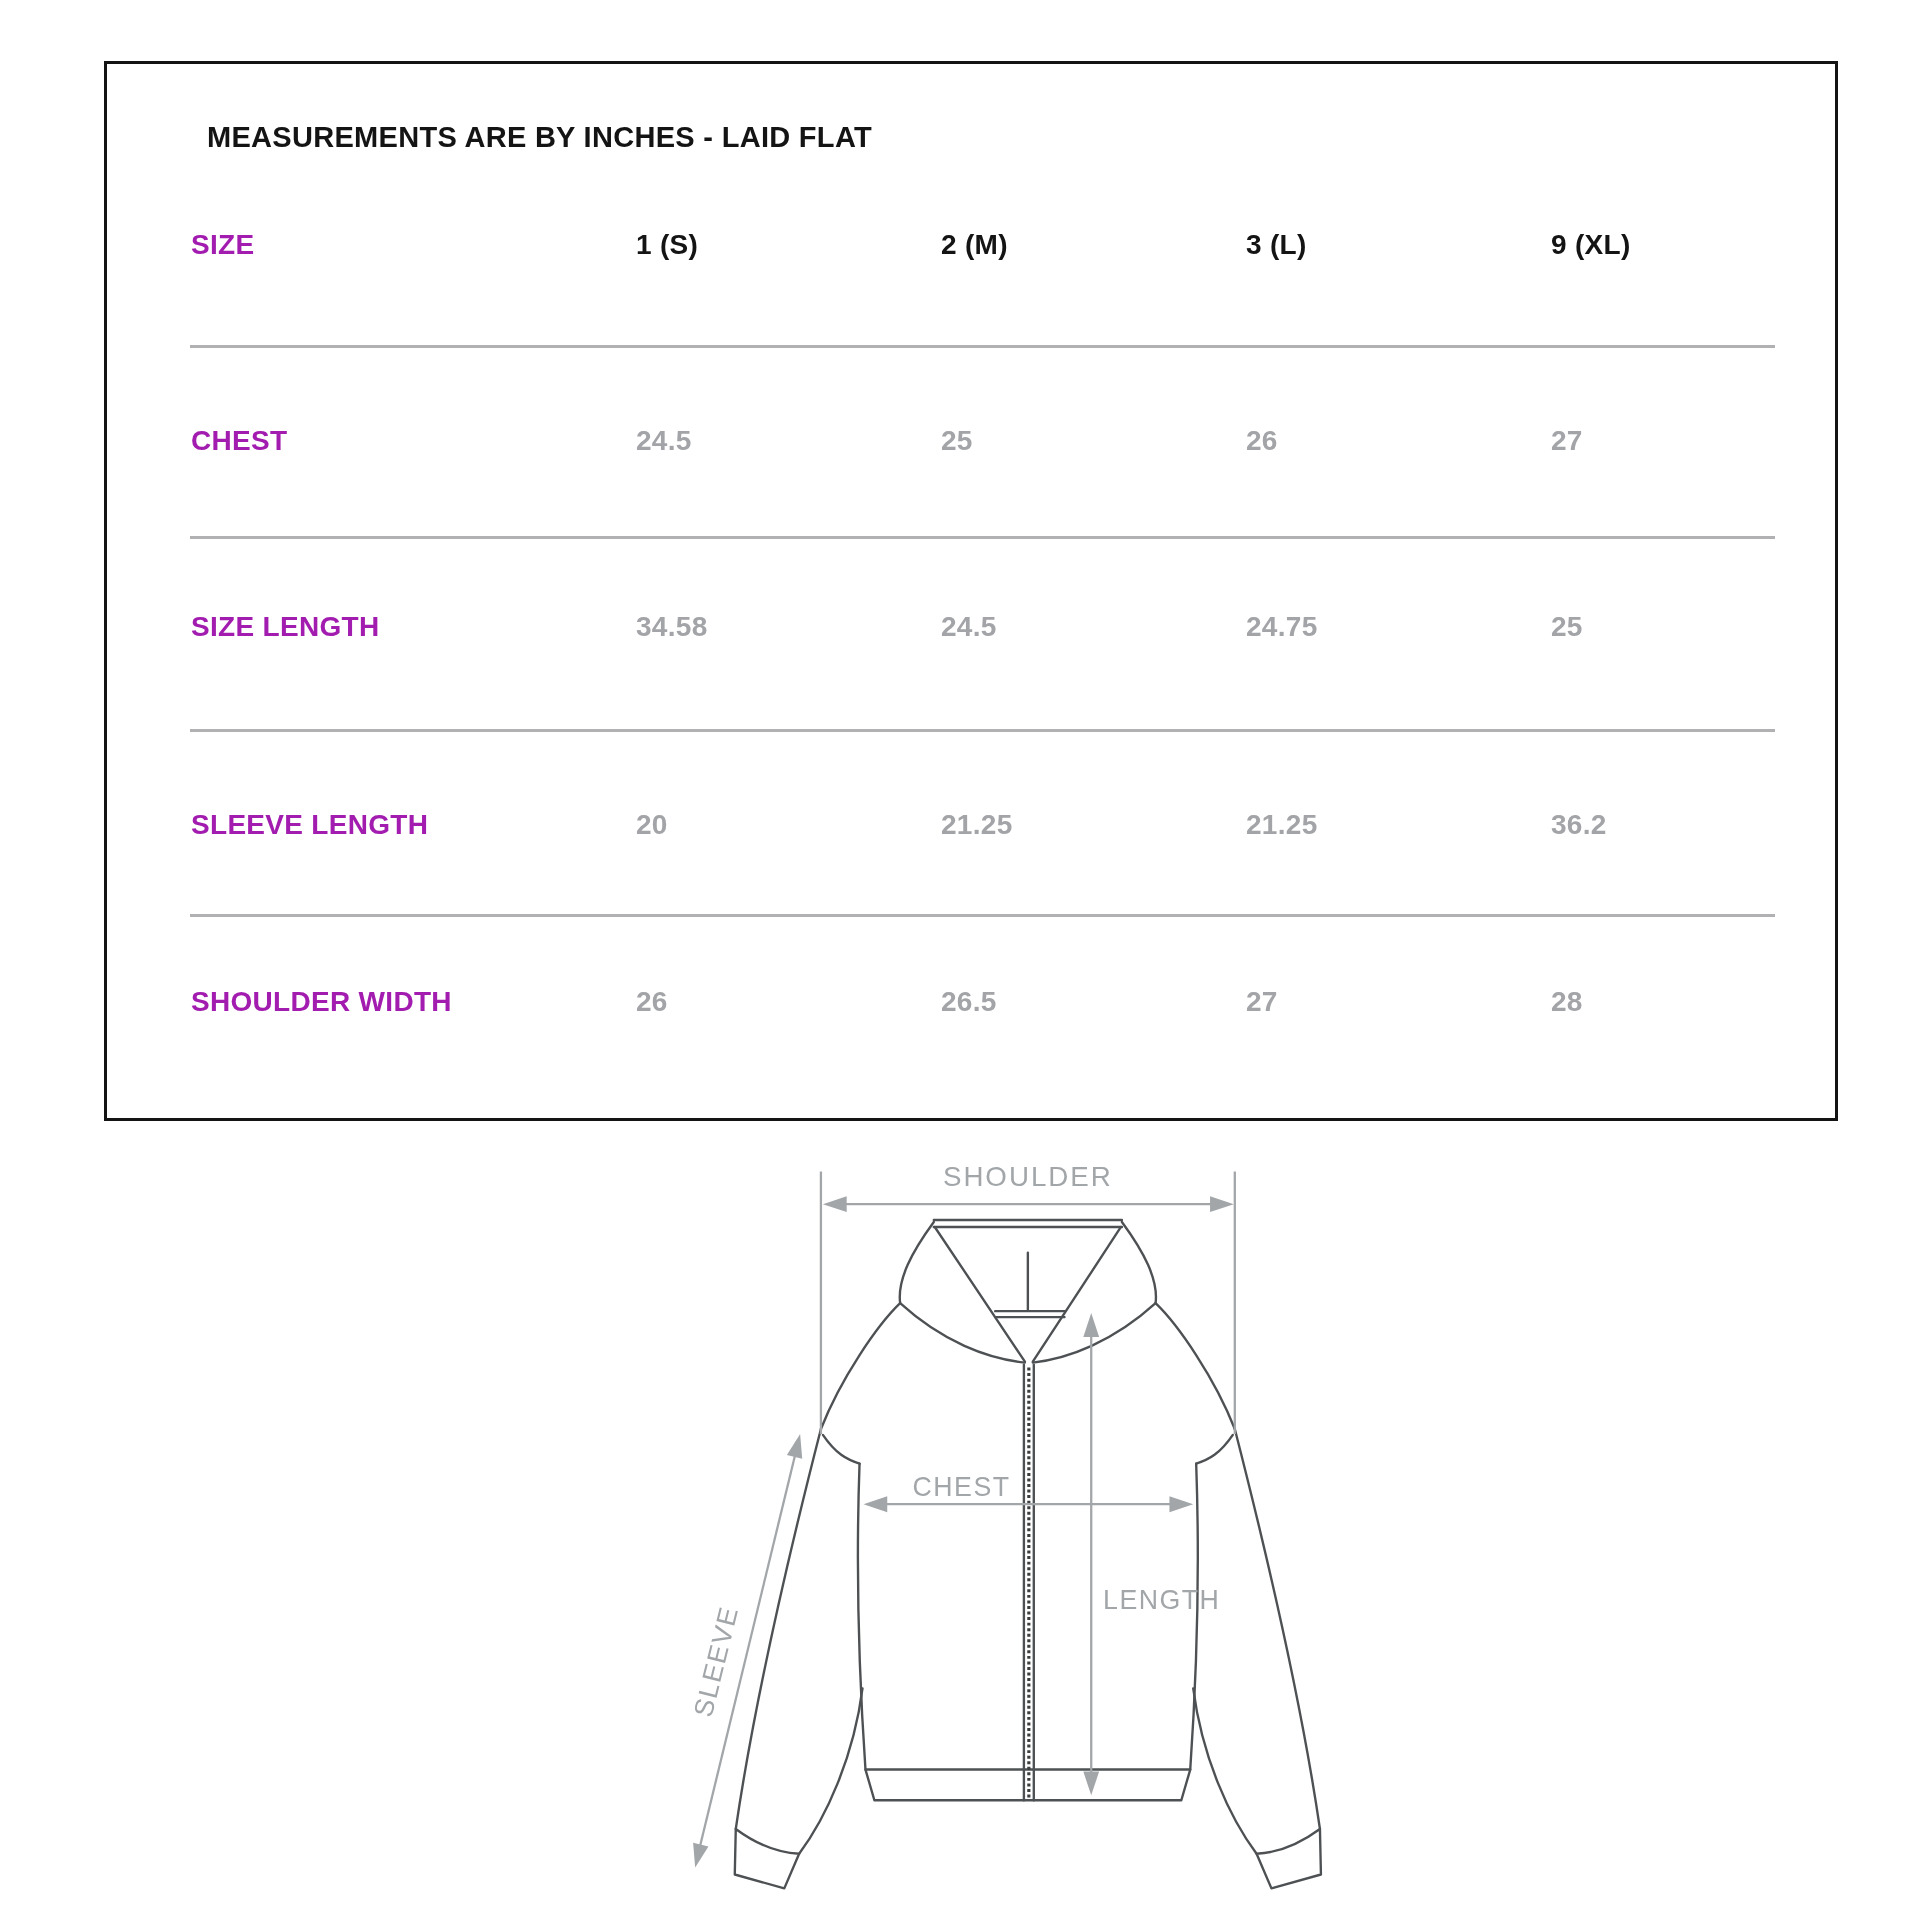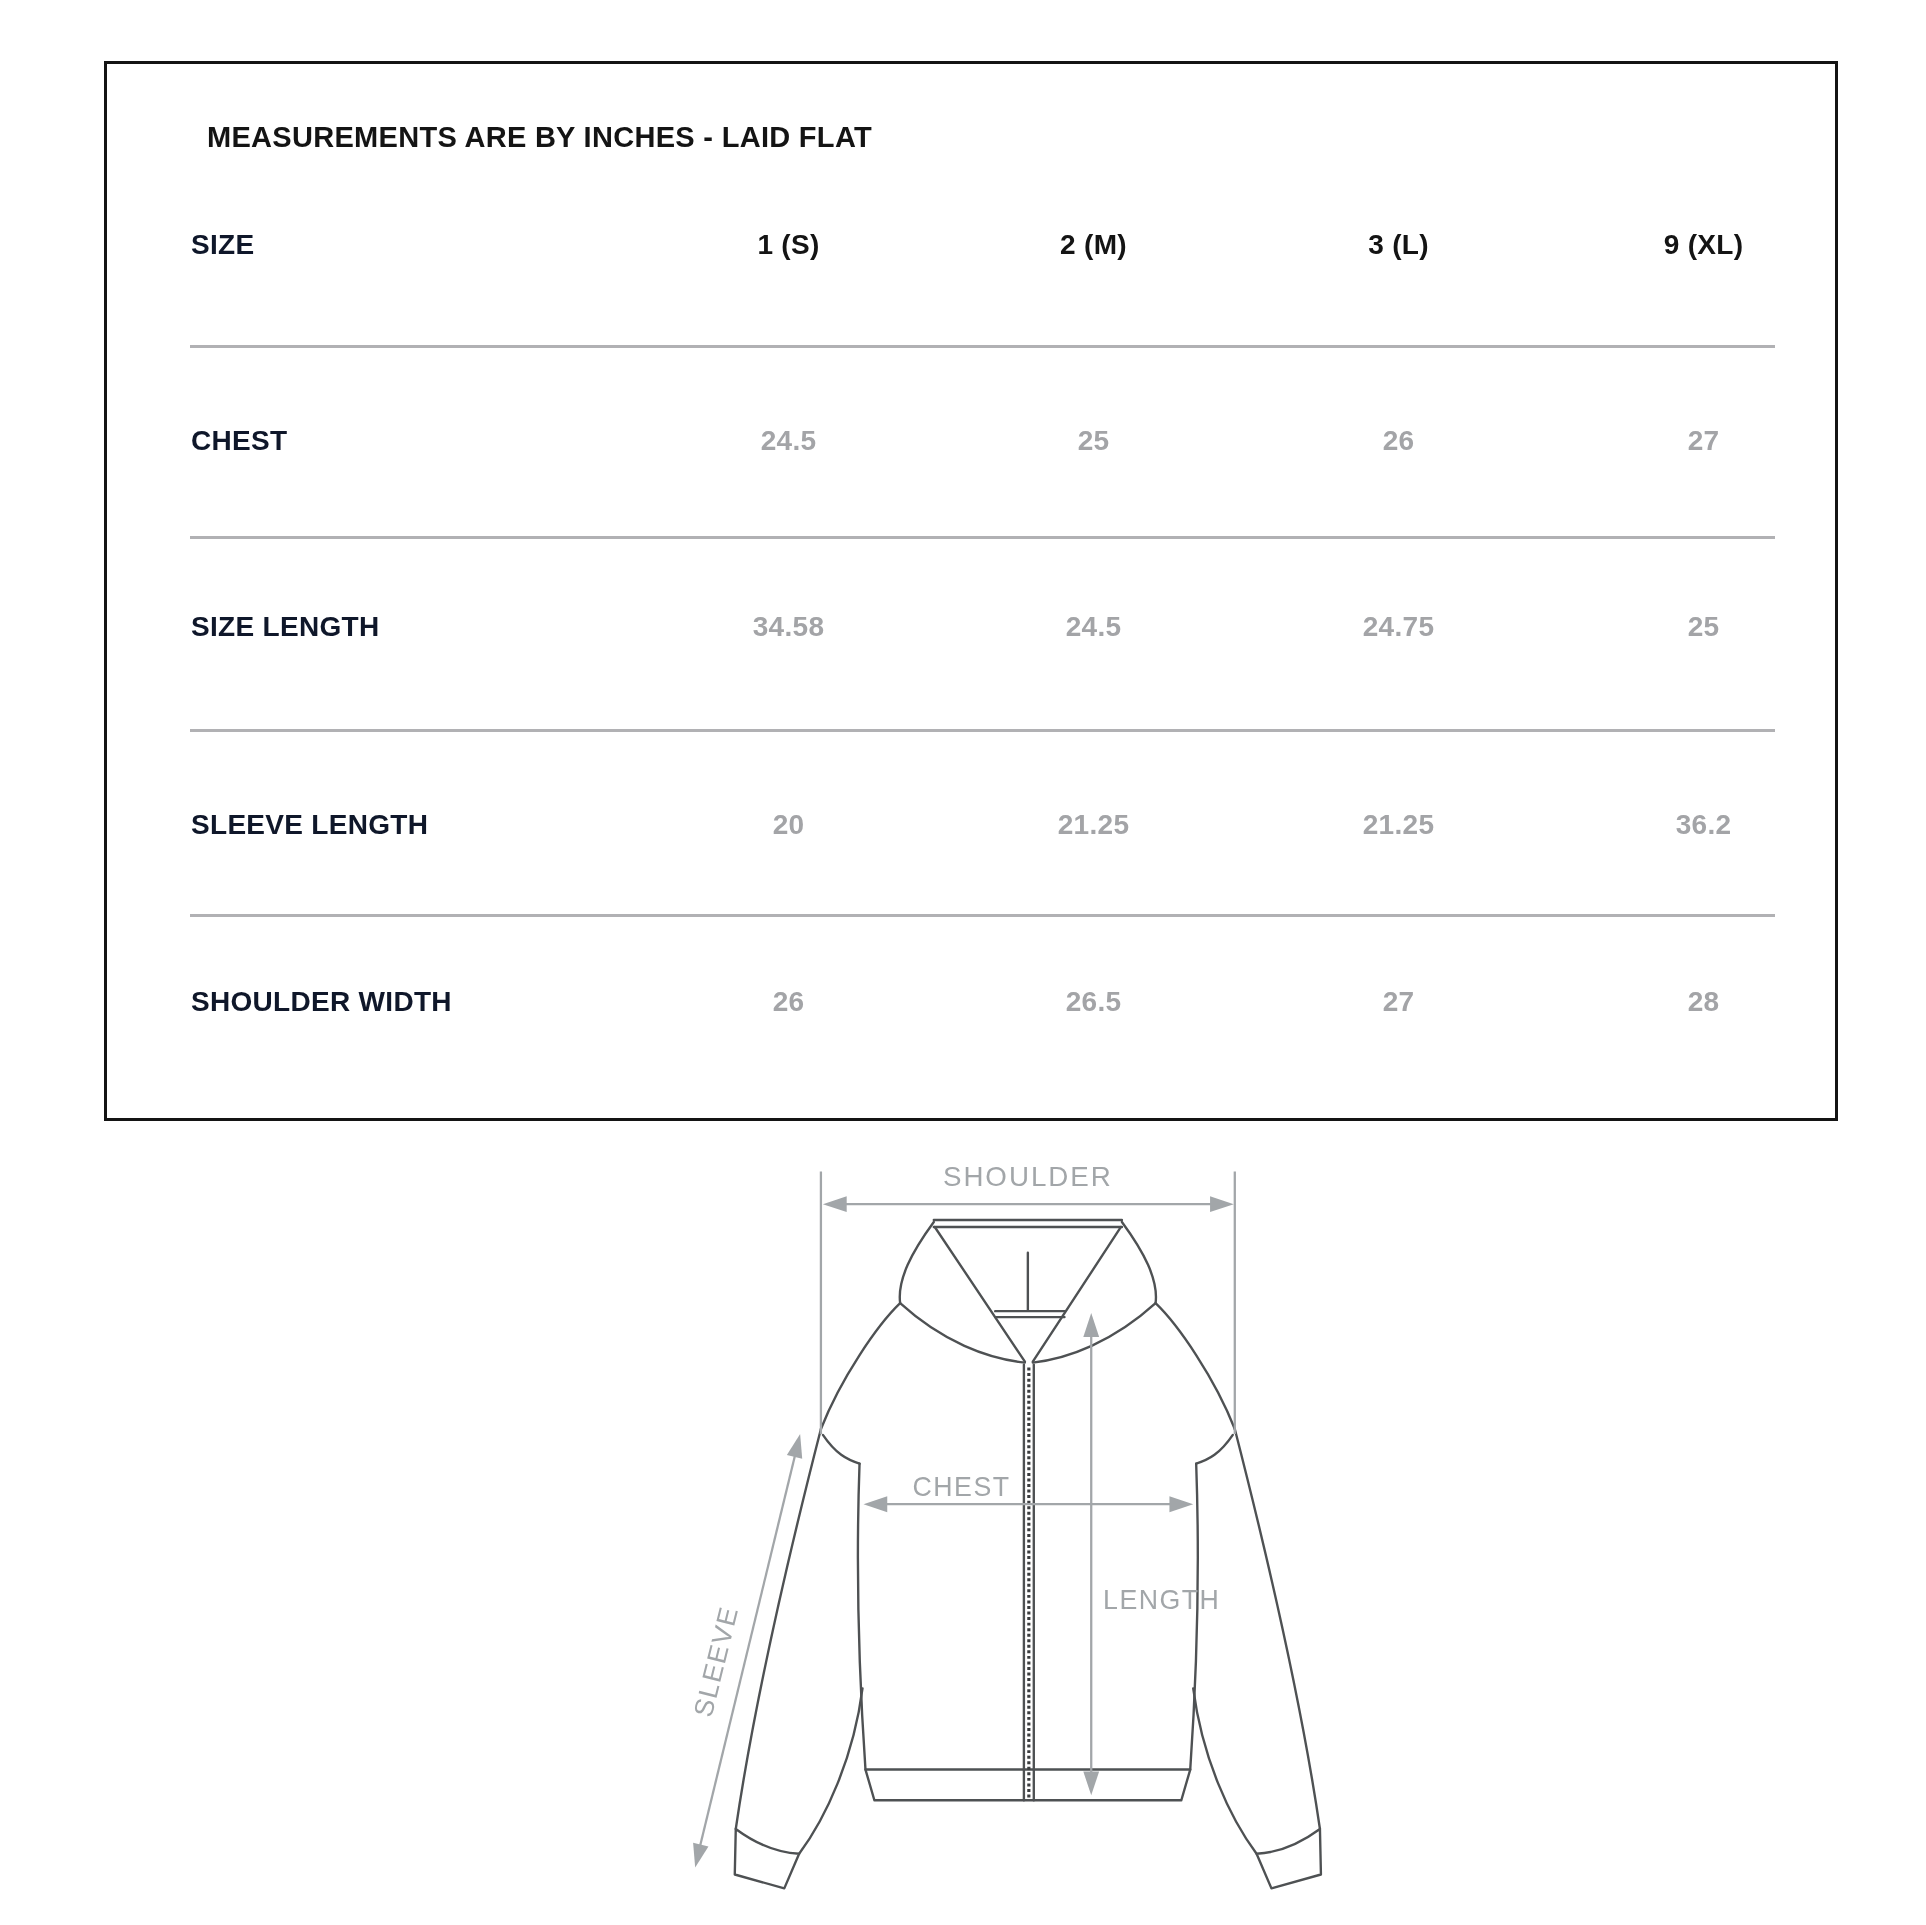--- a/index.html
+++ b/index.html
@@ -28,25 +28,24 @@
   }
   .row{
     position:absolute;left:0;
     width:1748px;height:34px;
     display:grid;
     grid-template-columns:529px 305px 305px 305px 305px;
     align-items:center;
   }
   .row .lbl{
     padding-left:84px;
-    font-size:28px;font-weight:700;color:#0f172a;
+    font-size:28px;font-weight:700;color:#a21caf;
     letter-spacing:0.3px;white-space:nowrap;
   }
   .row .val{
-    text-align:center;
     font-size:28px;font-weight:700;
     color:#a3a4a7;letter-spacing:0.3px;white-space:nowrap;
   }
   .row.header .val{color:#141414;}
   .r-header{top:164px;}
   .r1{top:360px;}
   .r2{top:546px;}
   .r3{top:744px;}
   .r4{top:921px;}
   .divider{

